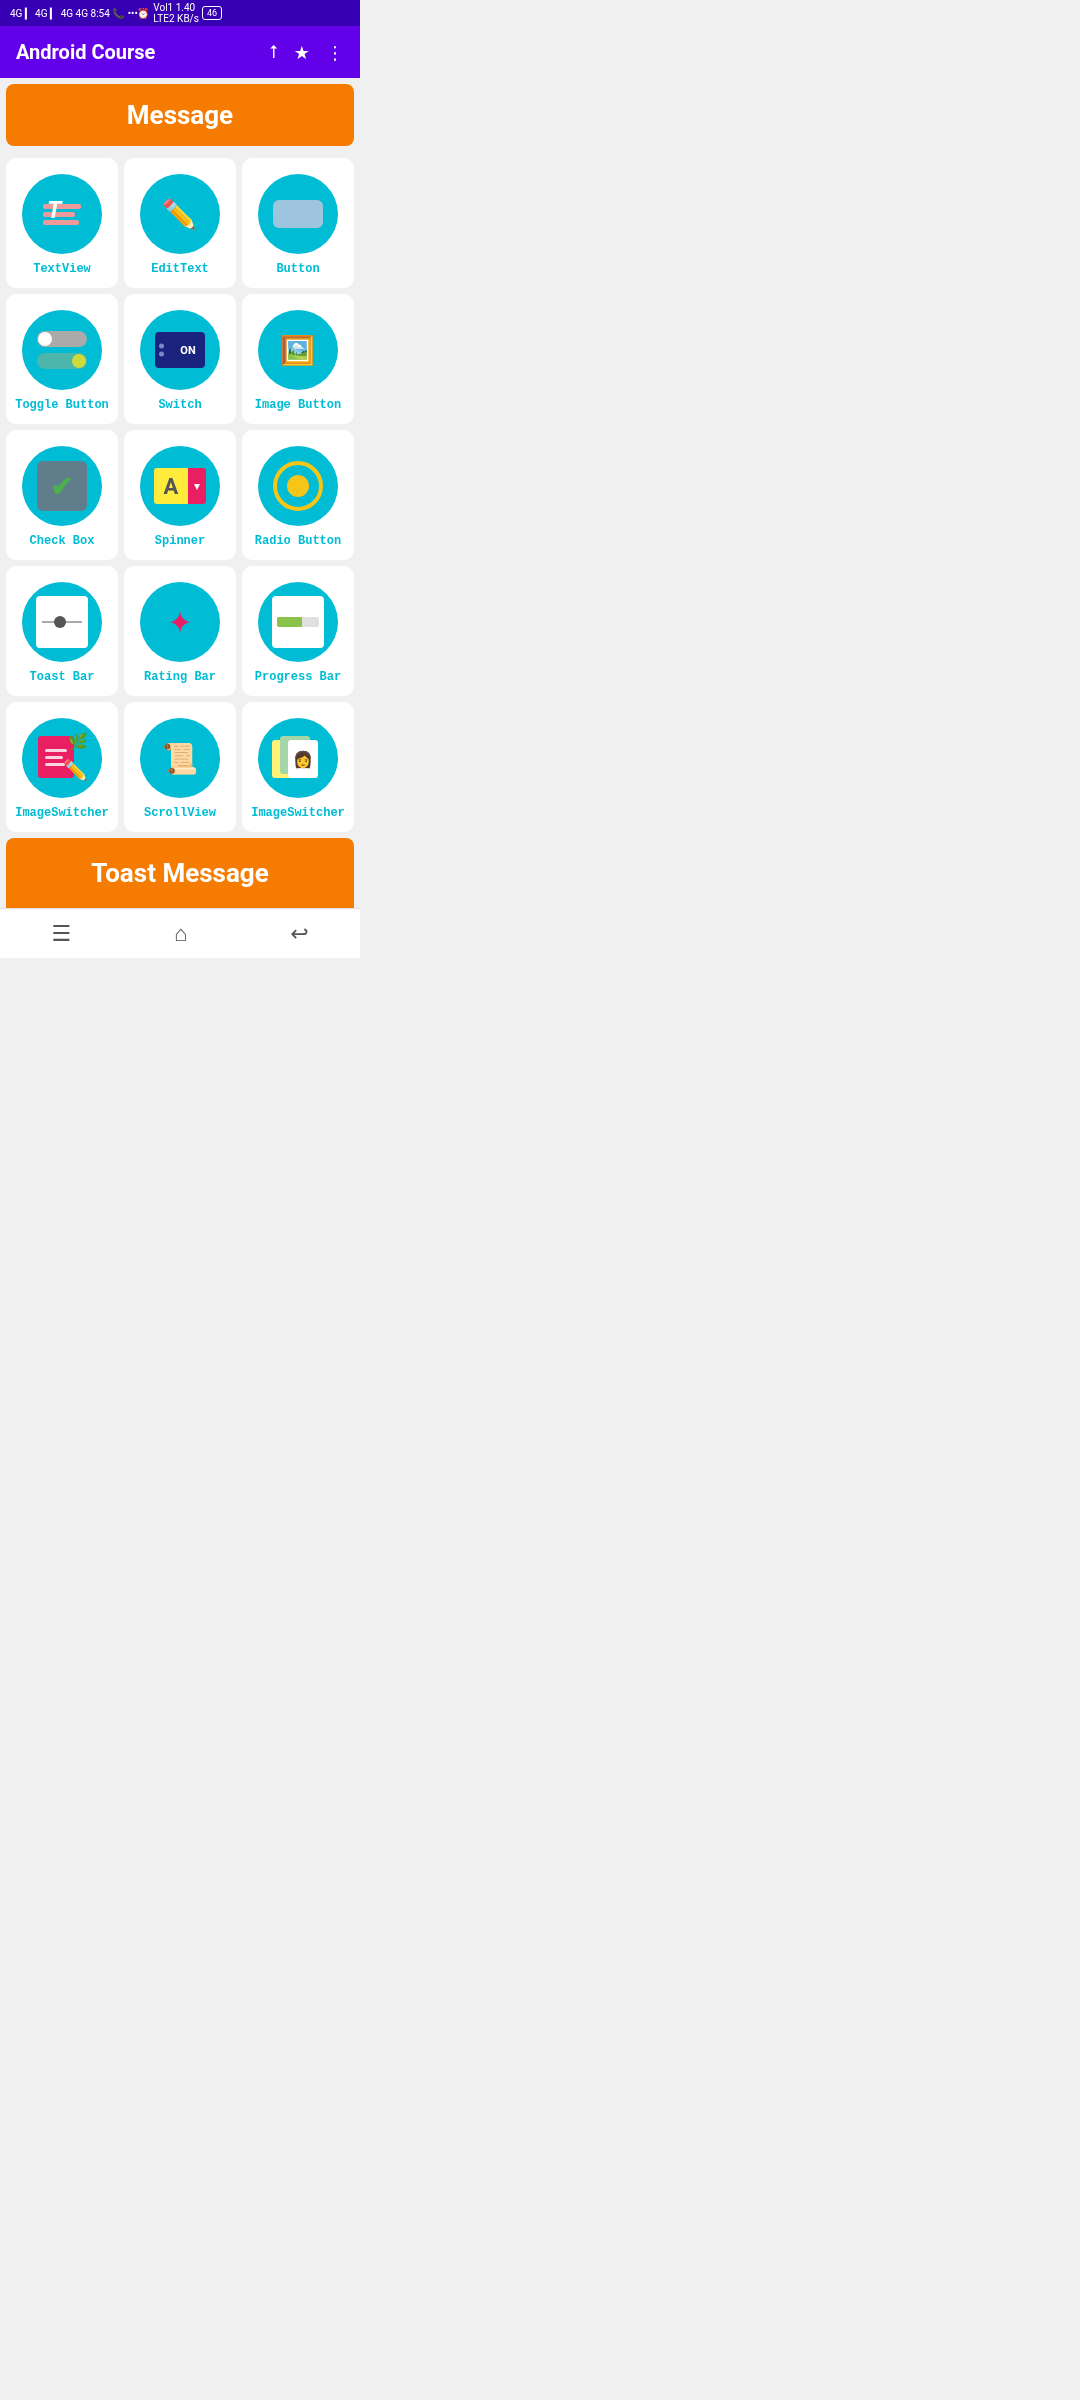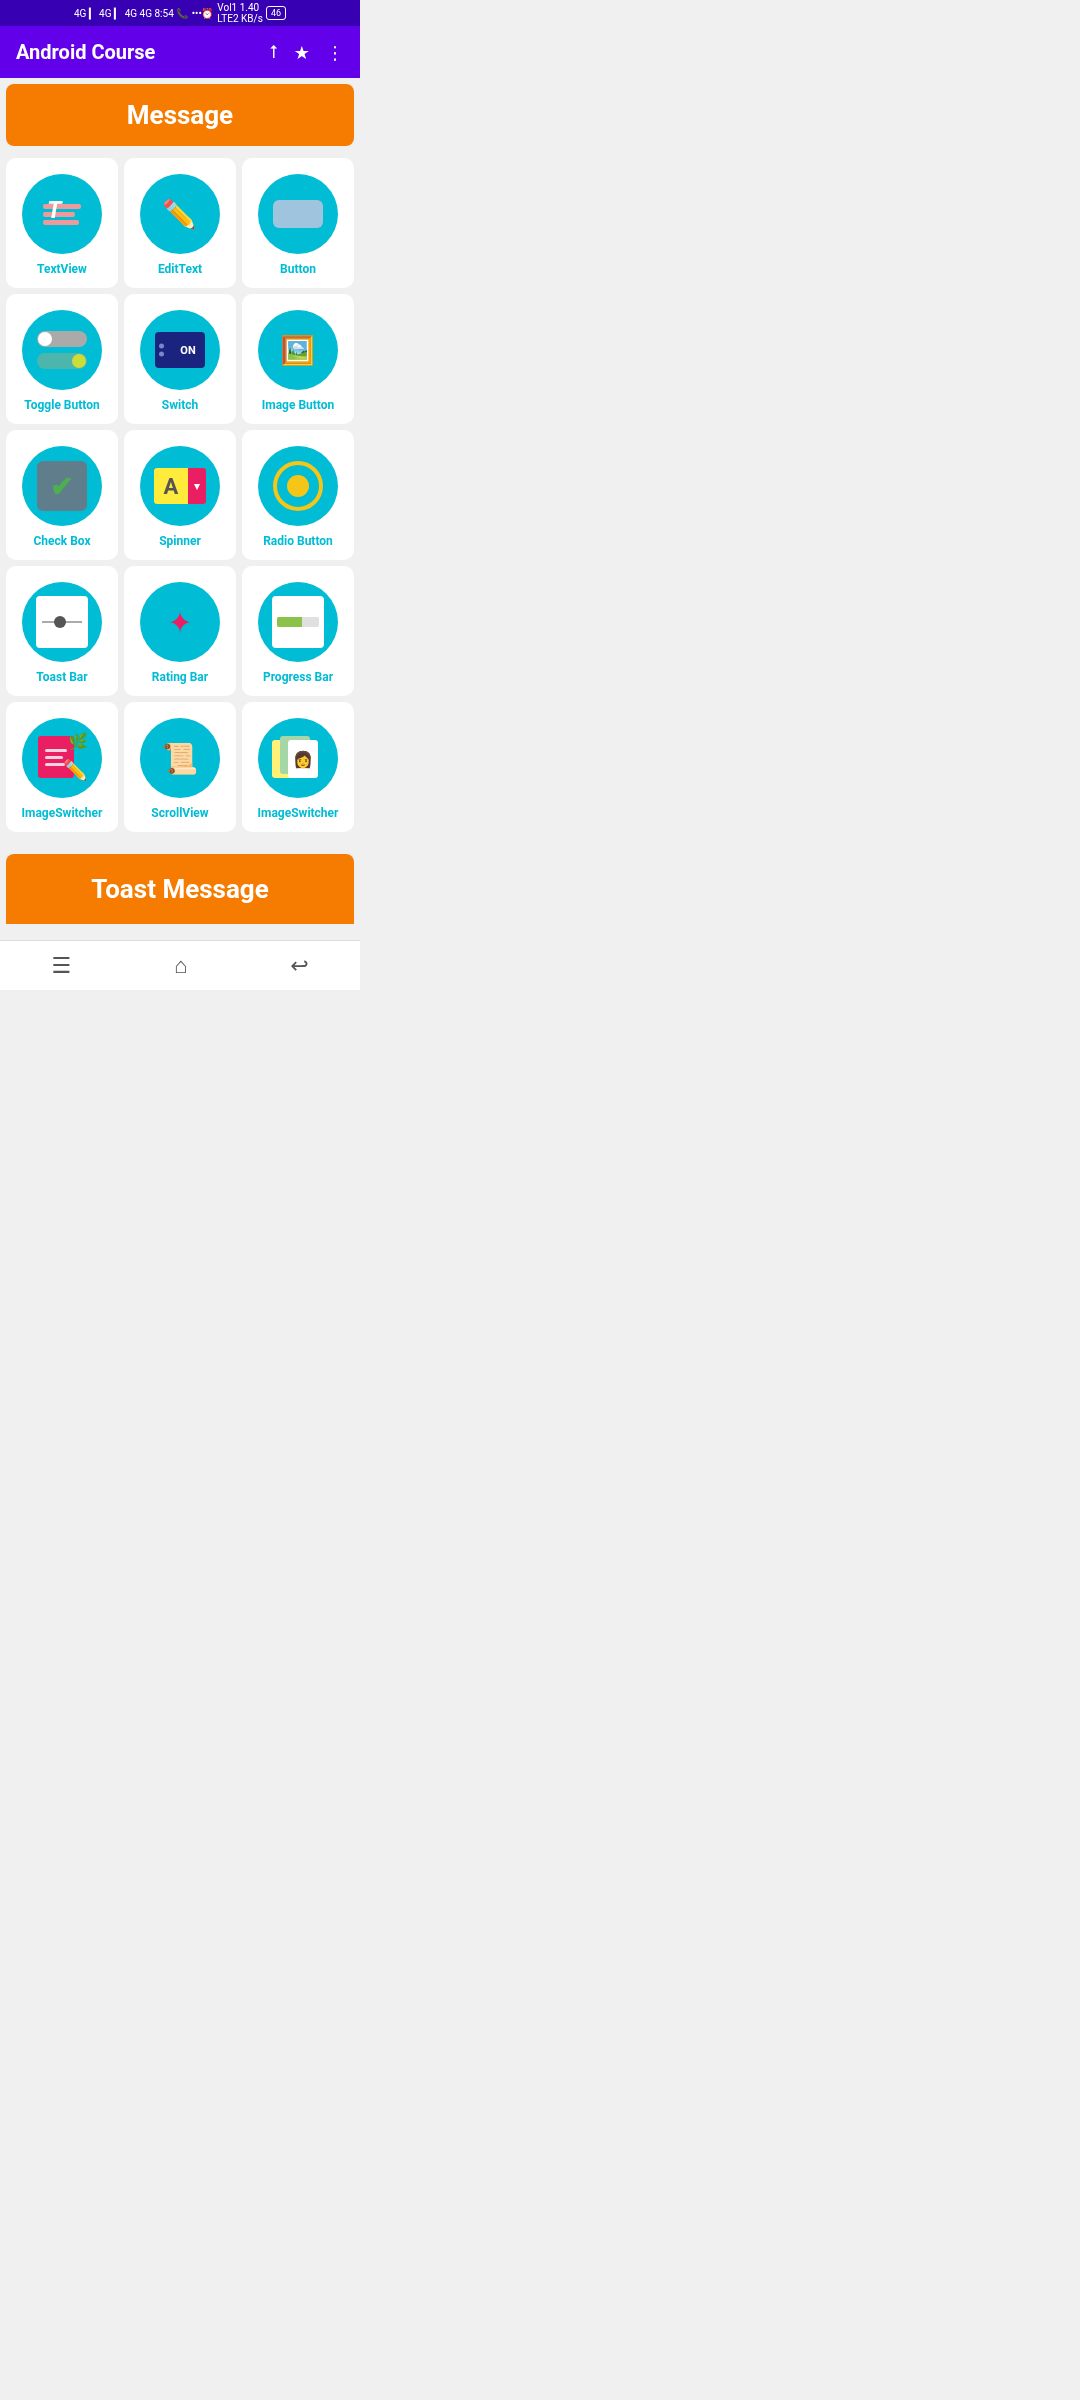--- a/index.html
+++ b/index.html
@@ -12,21 +12,21 @@
       overflow-x: hidden;
     }
 
     
     .status-bar {
       background: #3700b3;
       color: white;
       font-size: 10px;
       padding: 6px 10px;
       display: flex;
-      justify-content: center;
+      justify-content: flex-start;
       align-items: center;
       height: 26px;
     }
     .status-left, .status-right {
       display: flex;
       align-items: center;
       gap: 3px;
     }
 
     
@@ -96,32 +96,33 @@
       margin-bottom: 8px;
       overflow: hidden;
       position: relative;
     }
 
     .widget-label {
       color: #00bcd4;
       font-size: 12px;
       font-weight: bold;
       text-align: center;
+      font-family: Liberation Mono, monospace;
     }
 
     
     .toast-section {
       background: #f57c00;
       color: white;
       text-align: center;
       padding: 20px 16px;
       font-size: 26px;
       font-weight: bold;
       border-radius: 8px 8px 0 0;
-      margin: 16px 6px;
+      margin: 0 6px;
     }
 
     
     .bottom-nav {
       background: white;
       display: flex;
       justify-content: space-around;
       align-items: center;
       padding: 10px 0;
       border-top: 1px solid #ddd;

